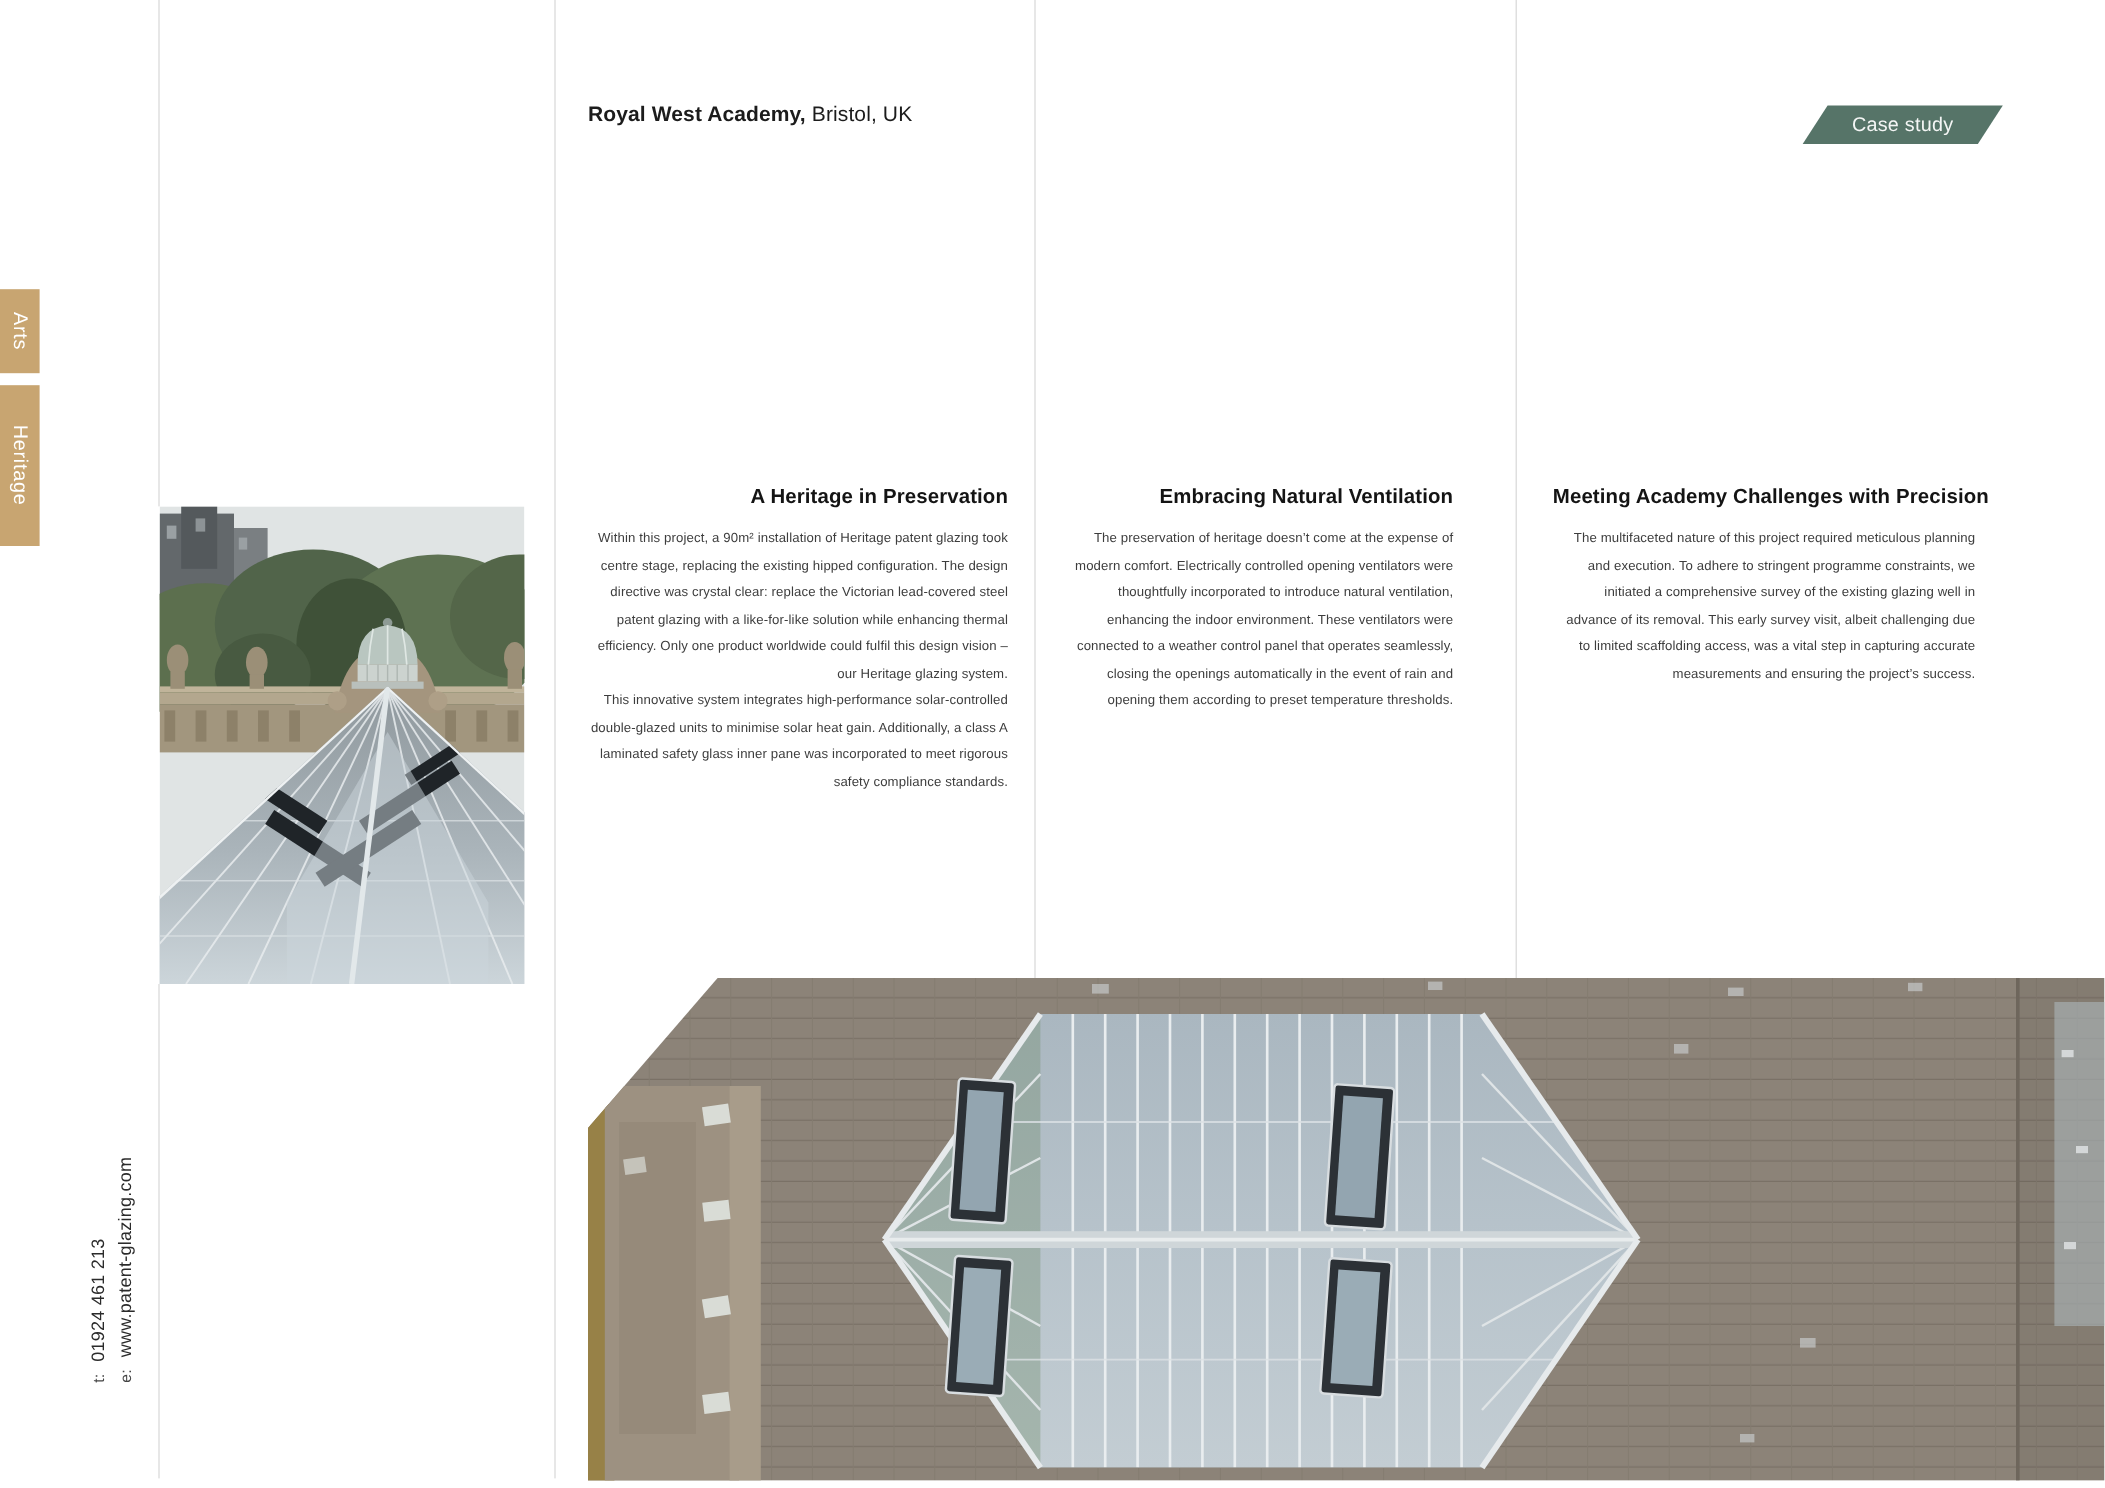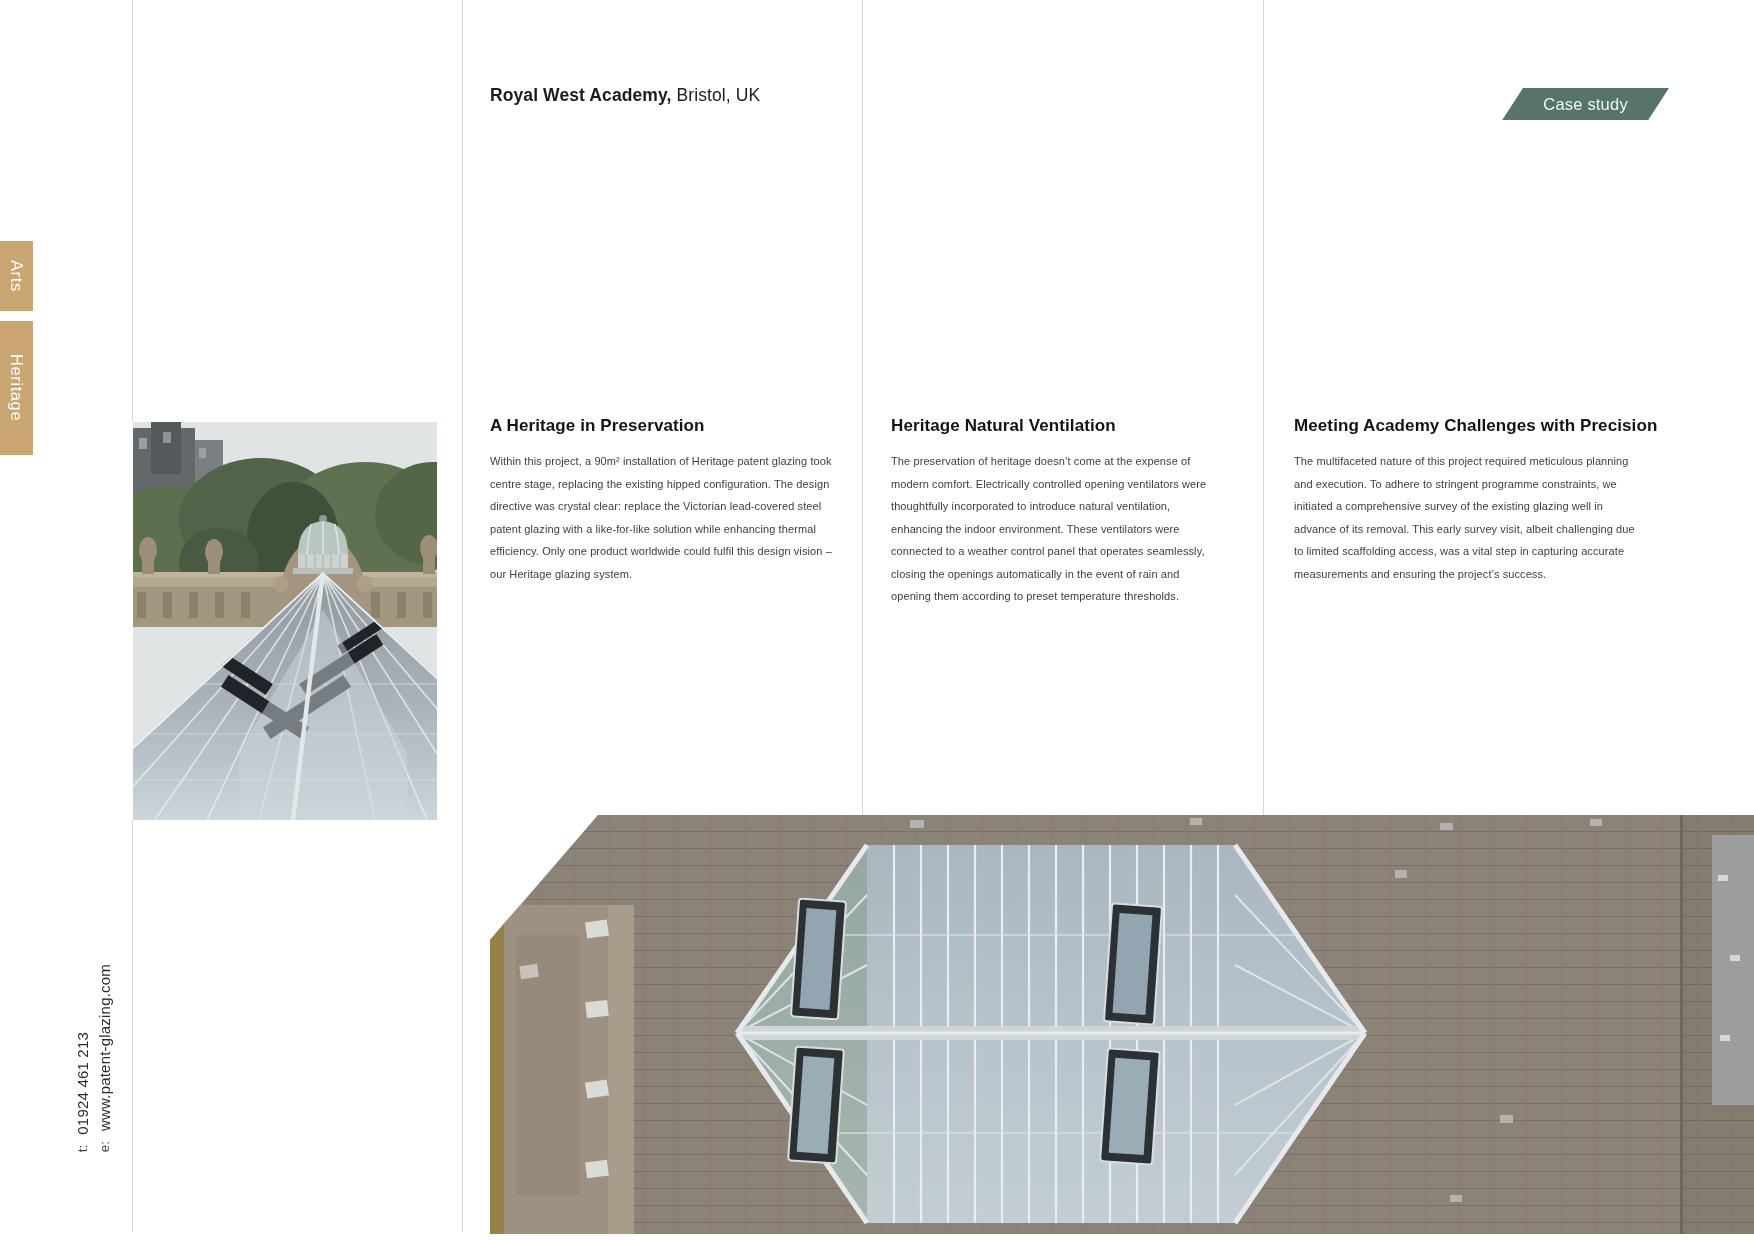--- a/index.html
+++ b/index.html
@@ -33,21 +33,21 @@
     position:absolute;left:0;width:33px;
     background:#c8a571;color:#ffffff;
     writing-mode:vertical-rl;
     display:flex;align-items:center;justify-content:center;
     font-size:16.5px;letter-spacing:0.6px;
   }
   .tab-arts{top:241px;height:70px;}
   .tab-heritage{top:321px;height:134px;}
 
   
-  .col{position:absolute;top:416px;}
+  .col{position:absolute;top:404px;text-align:right;}
   .col h3{margin:0 0 14px 0;font-size:17px;line-height:20px;font-weight:bold;color:#141414;white-space:nowrap;letter-spacing:0.1px;}
   .col p{margin:0;font-size:11px;line-height:22.5px;color:#3d3d3d;letter-spacing:0.1px;}
   .col-2{left:490px;width:350px;}
   .col-3{left:891px;width:320px;}
   .col-4{left:1294px;width:352px;}
 
   
   .contact{position:absolute;left:74px;bottom:88px;display:flex;gap:5px;align-items:flex-end;}
   .contact .vtext{
     writing-mode:vertical-rl;
@@ -86,24 +86,25 @@
   <div class="tab tab-arts">
     <span>Arts</span>
   </div>
   <div class="tab tab-heritage">
     <span>Heritage</span>
   </div>
 
   <section class="col col-2">
     <h3>A Heritage in Preservation</h3>
     <p>Within this project, a 90m² installation of Heritage patent glazing took centre stage, replacing the existing hipped configuration. The design directive was crystal clear: replace the Victorian lead-covered steel patent glazing with a like-for-like solution while enhancing thermal efficiency. Only one product worldwide could fulfil this design vision – our Heritage glazing system.</p>
+    <p>This innovative system integrates high-performance solar-controlled double-glazed units to minimise solar heat gain. Additionally, a class A laminated safety glass inner pane was incorporated to meet rigorous safety compliance standards.</p>
   </section>
 
   <section class="col col-3">
-    <h3>Heritage Natural Ventilation</h3>
+    <h3>Embracing Natural Ventilation</h3>
     <p>The preservation of heritage doesn’t come at the expense of modern comfort. Electrically controlled opening ventilators were thoughtfully incorporated to introduce natural ventilation, enhancing the indoor environment. These ventilators were connected to a weather control panel that operates seamlessly, closing the openings automatically in the event of rain and opening them according to preset temperature thresholds.</p>
   </section>
 
   <section class="col col-4">
     <h3>Meeting Academy Challenges with Precision</h3>
     <p>The multifaceted nature of this project required meticulous planning and execution. To adhere to stringent programme constraints, we initiated a comprehensive survey of the existing glazing well in advance of its removal. This early survey visit, albeit challenging due to limited scaffolding access, was a vital step in capturing accurate measurements and ensuring the project’s success.</p>
   </section>
 
   <div class="contact">
     <div class="vtext">

